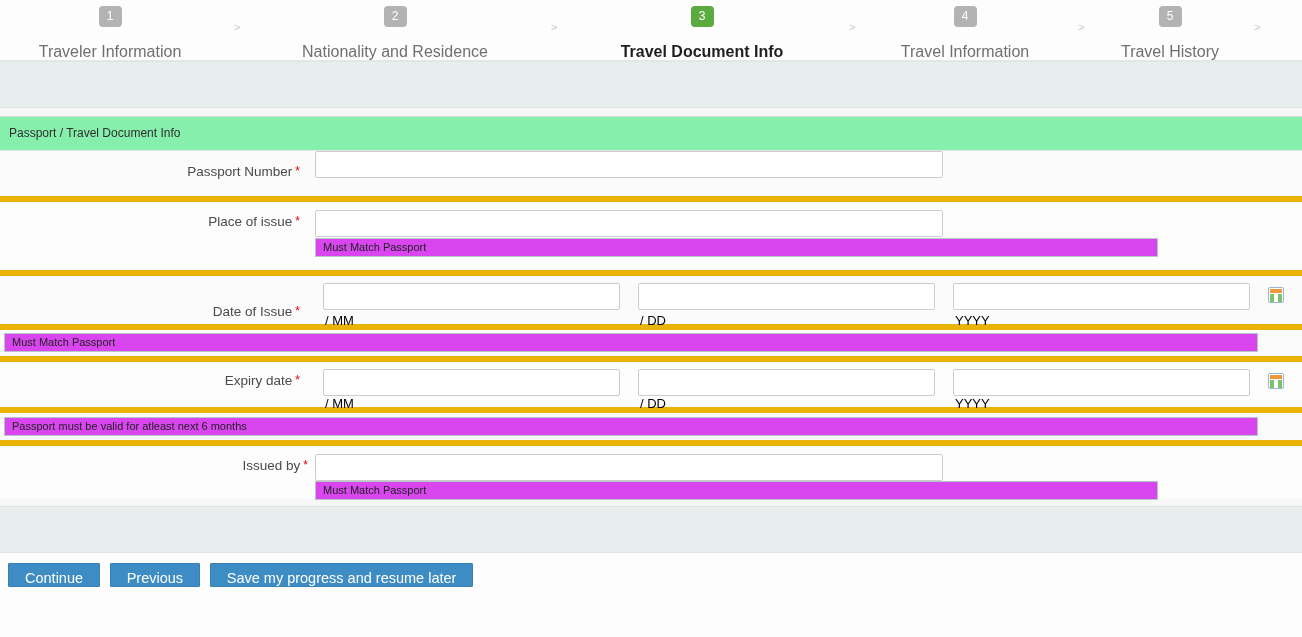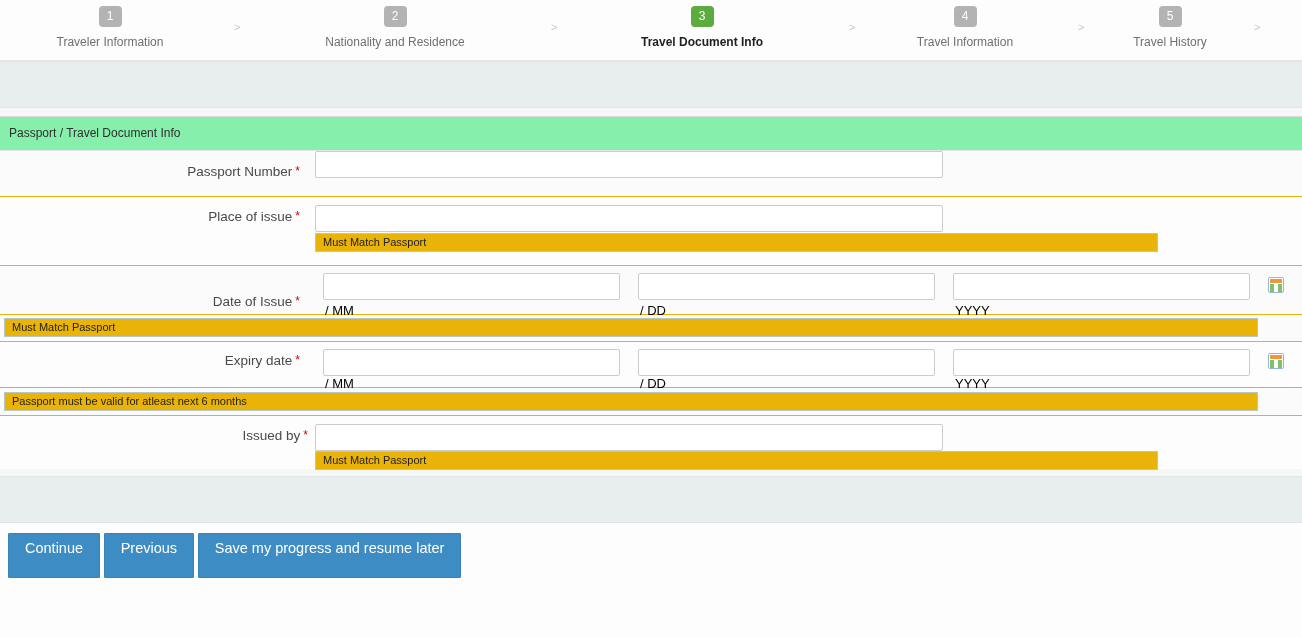--- a/index.html
+++ b/index.html
@@ -38,22 +38,22 @@
     background: #b3b3b3;
     color: #ffffff;
     font-size: 12px;
     margin-top: 6px;
     text-align: center;
   }
   .step.active .step-badge {
     background: #5cab3e;
   }
   .step-label {
-    margin-top: 8px;
-    font-size: 12px;
+    margin-top: 16px;
+    font-size: 16px;
     color: #6f6f6f;
     white-space: nowrap;
   }
   .step.active .step-label {
     color: #1f1f1f;
     font-weight: bold;
   }
   .step-sep {
     position: absolute;
     top: 21px;
@@ -82,21 +82,21 @@
     height: 33px;
     line-height: 33px;
     padding-left: 9px;
     font-size: 12px;
     color: #2f2f2f;
   }
 
   
   .row {
     position: relative;
-    border-bottom: 1px solid #eab308;
+    border-bottom: 6px solid #eab308;
     background: #fbfbfb;
   }
   .row.alt { background: #fdfdfd; }
 
   .lbl {
     position: absolute;
     right: 0;
     top: 0;
     width: 300px;
     text-align: right;
@@ -121,21 +121,21 @@
     outline: none;
     font-family: "Liberation Sans", sans-serif;
     font-size: 13px;
     padding: 0 6px;
     color: #333;
   }
 
   .hint {
     position: absolute;
     box-sizing: border-box;
-    background: #eab308;
+    background: #d946ef;
     border: 1px solid #b7c7c4;
     height: 19px;
     line-height: 17px;
     padding-left: 7px;
     font-size: 11px;
     color: #222;
     white-space: nowrap;
   }
 
   .sublbl {
@@ -173,22 +173,22 @@
     background: #fdfdfd;
   }
   .btn {
     display: inline-block;
     background: #3e8cc4;
     border: 1px solid #3a82b6;
     border-radius: 1px;
     color: #ffffff;
     font-size: 14.5px;
     font-family: "Liberation Sans", sans-serif;
-    padding: 7px 16px 21px 16px;
-    margin-right: 0;
+    padding: 7px 16px 0 16px;
+    margin-right: 6px;
     cursor: pointer;
     line-height: 1;
   }
 </style>
 </head>
 <body>
 
 <div class="steps">
 
   <div class="step" style="left:0px;">

